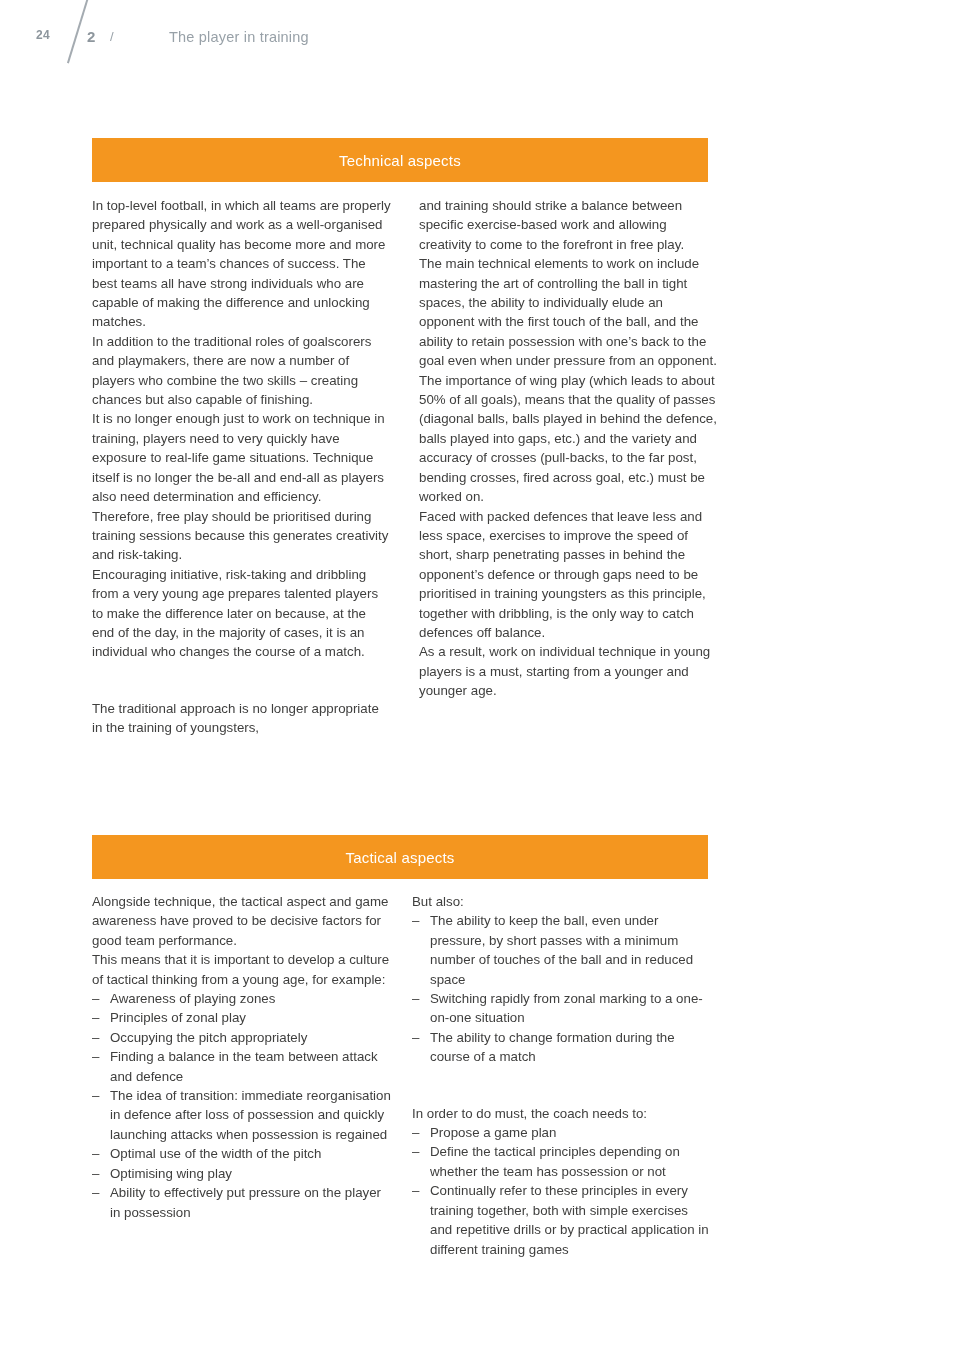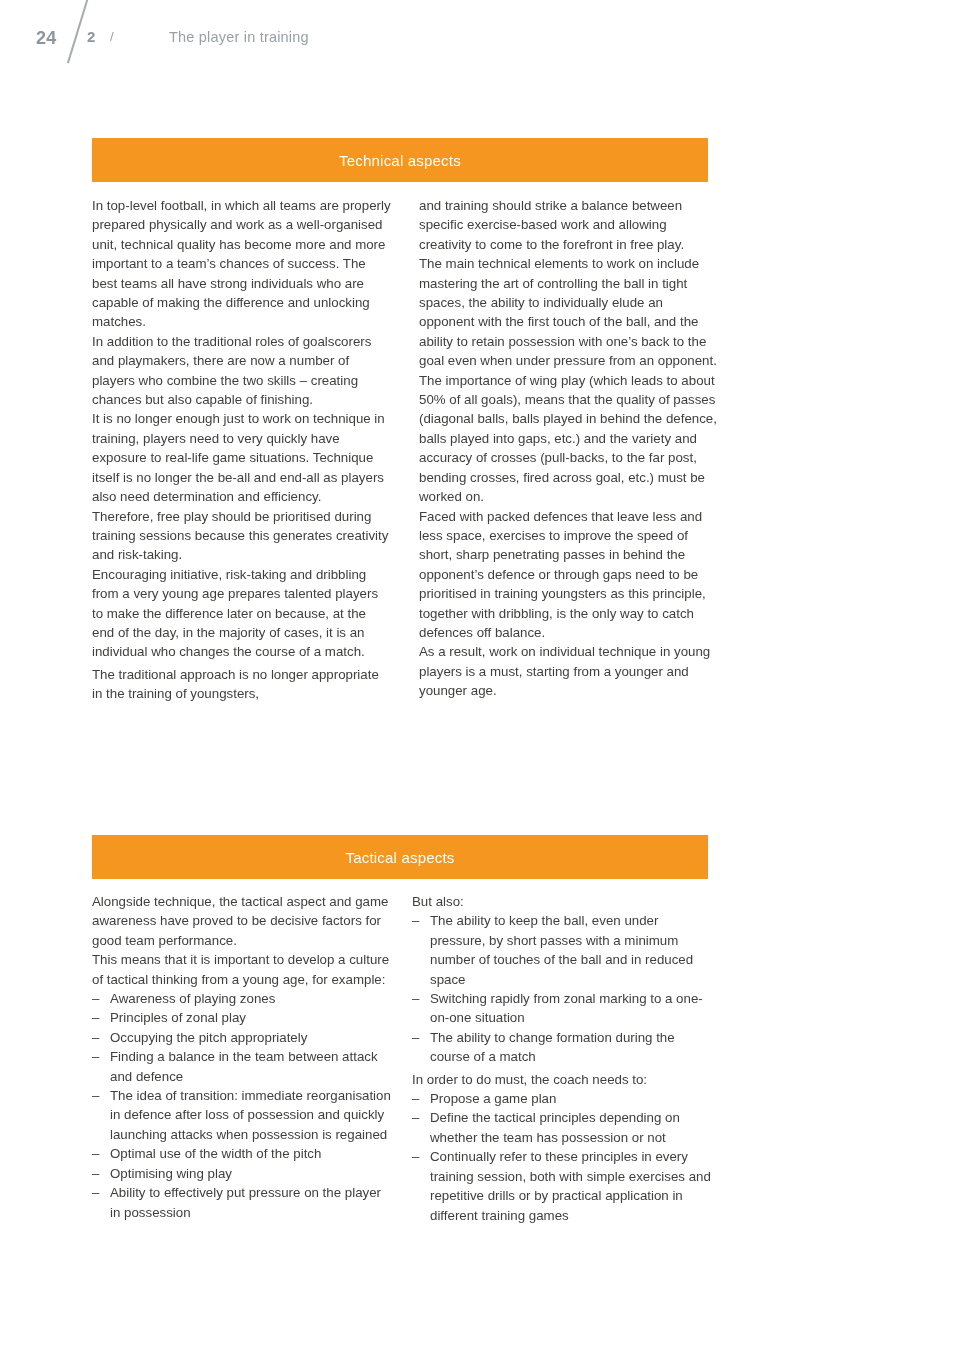--- a/index.html
+++ b/index.html
@@ -5,21 +5,21 @@
   * { margin:0; padding:0; box-sizing:border-box; }
   html,body { background:#ffffff; }
   .page {
     position:relative; width:959px; height:1356px; background:#ffffff;
     font-family:"Liberation Sans", sans-serif; color:#3f3f3e; overflow:hidden;
   }
   
   .runhead { position:absolute; top:0; left:0; width:959px; height:70px; }
   .pagenum {
     position:absolute; left:36px; top:28px;
-    font-size:18px; font-weight:bold; color:#8d969d; letter-spacing:.3px;
+    font-size:12px; font-weight:bold; color:#8d969d; letter-spacing:.3px;
   }
   .slash-line {
     position:absolute; left:88px; top:-6px; width:2px; height:72px;
     background:#a4abb1; transform:rotate(17deg); transform-origin:top left;
   }
   .chapnum {
     position:absolute; left:87px; top:28px;
     font-size:15px; font-weight:bold; color:#8d969d;
   }
   .sep { position:absolute; left:110px; top:29px; font-size:13px; color:#98a1a8; }
@@ -38,21 +38,21 @@
   
   .cols {
     position:absolute; left:92px; width:620px;
     display:flex; gap:21px;
     font-size:13.3px; line-height:19.4px; color:#3f3f3e;
   }
   .cols.technical { top:196px;gap:28px; }
   .cols.tactical  { top:892px; }
   .col { width:299px; flex:none; }
   p { margin:0; }
-  p.mt { margin-top:3px; }  
+  p.mt { margin-top:37px; }  
   .bullet { display:flex; }
   .bullet .dash { width:18px; flex:none; }
   .bullet .btxt { flex:1; }
 </style>
 </head>
 <body>
 
 <div class="page">
 
   <div class="runhead">
@@ -144,18 +144,18 @@
       <div class="bullet">
         <span class="dash">–</span>
         <span class="btxt">Propose a game plan</span>
       </div>
       <div class="bullet">
         <span class="dash">–</span>
         <span class="btxt">Define the tactical principles depending on whether the team has possession or not</span>
       </div>
       <div class="bullet">
         <span class="dash">–</span>
-        <span class="btxt">Continually refer to these principles in every training session, both with simple exercises and repetitive drills or by practical application in different training games</span>
+        <span class="btxt">Continually refer to these principles in every training together, both with simple exercises and repetitive drills or by practical application in different training games</span>
       </div>
     </div>
   </div>
 
 </div>
 
 </body></html>

